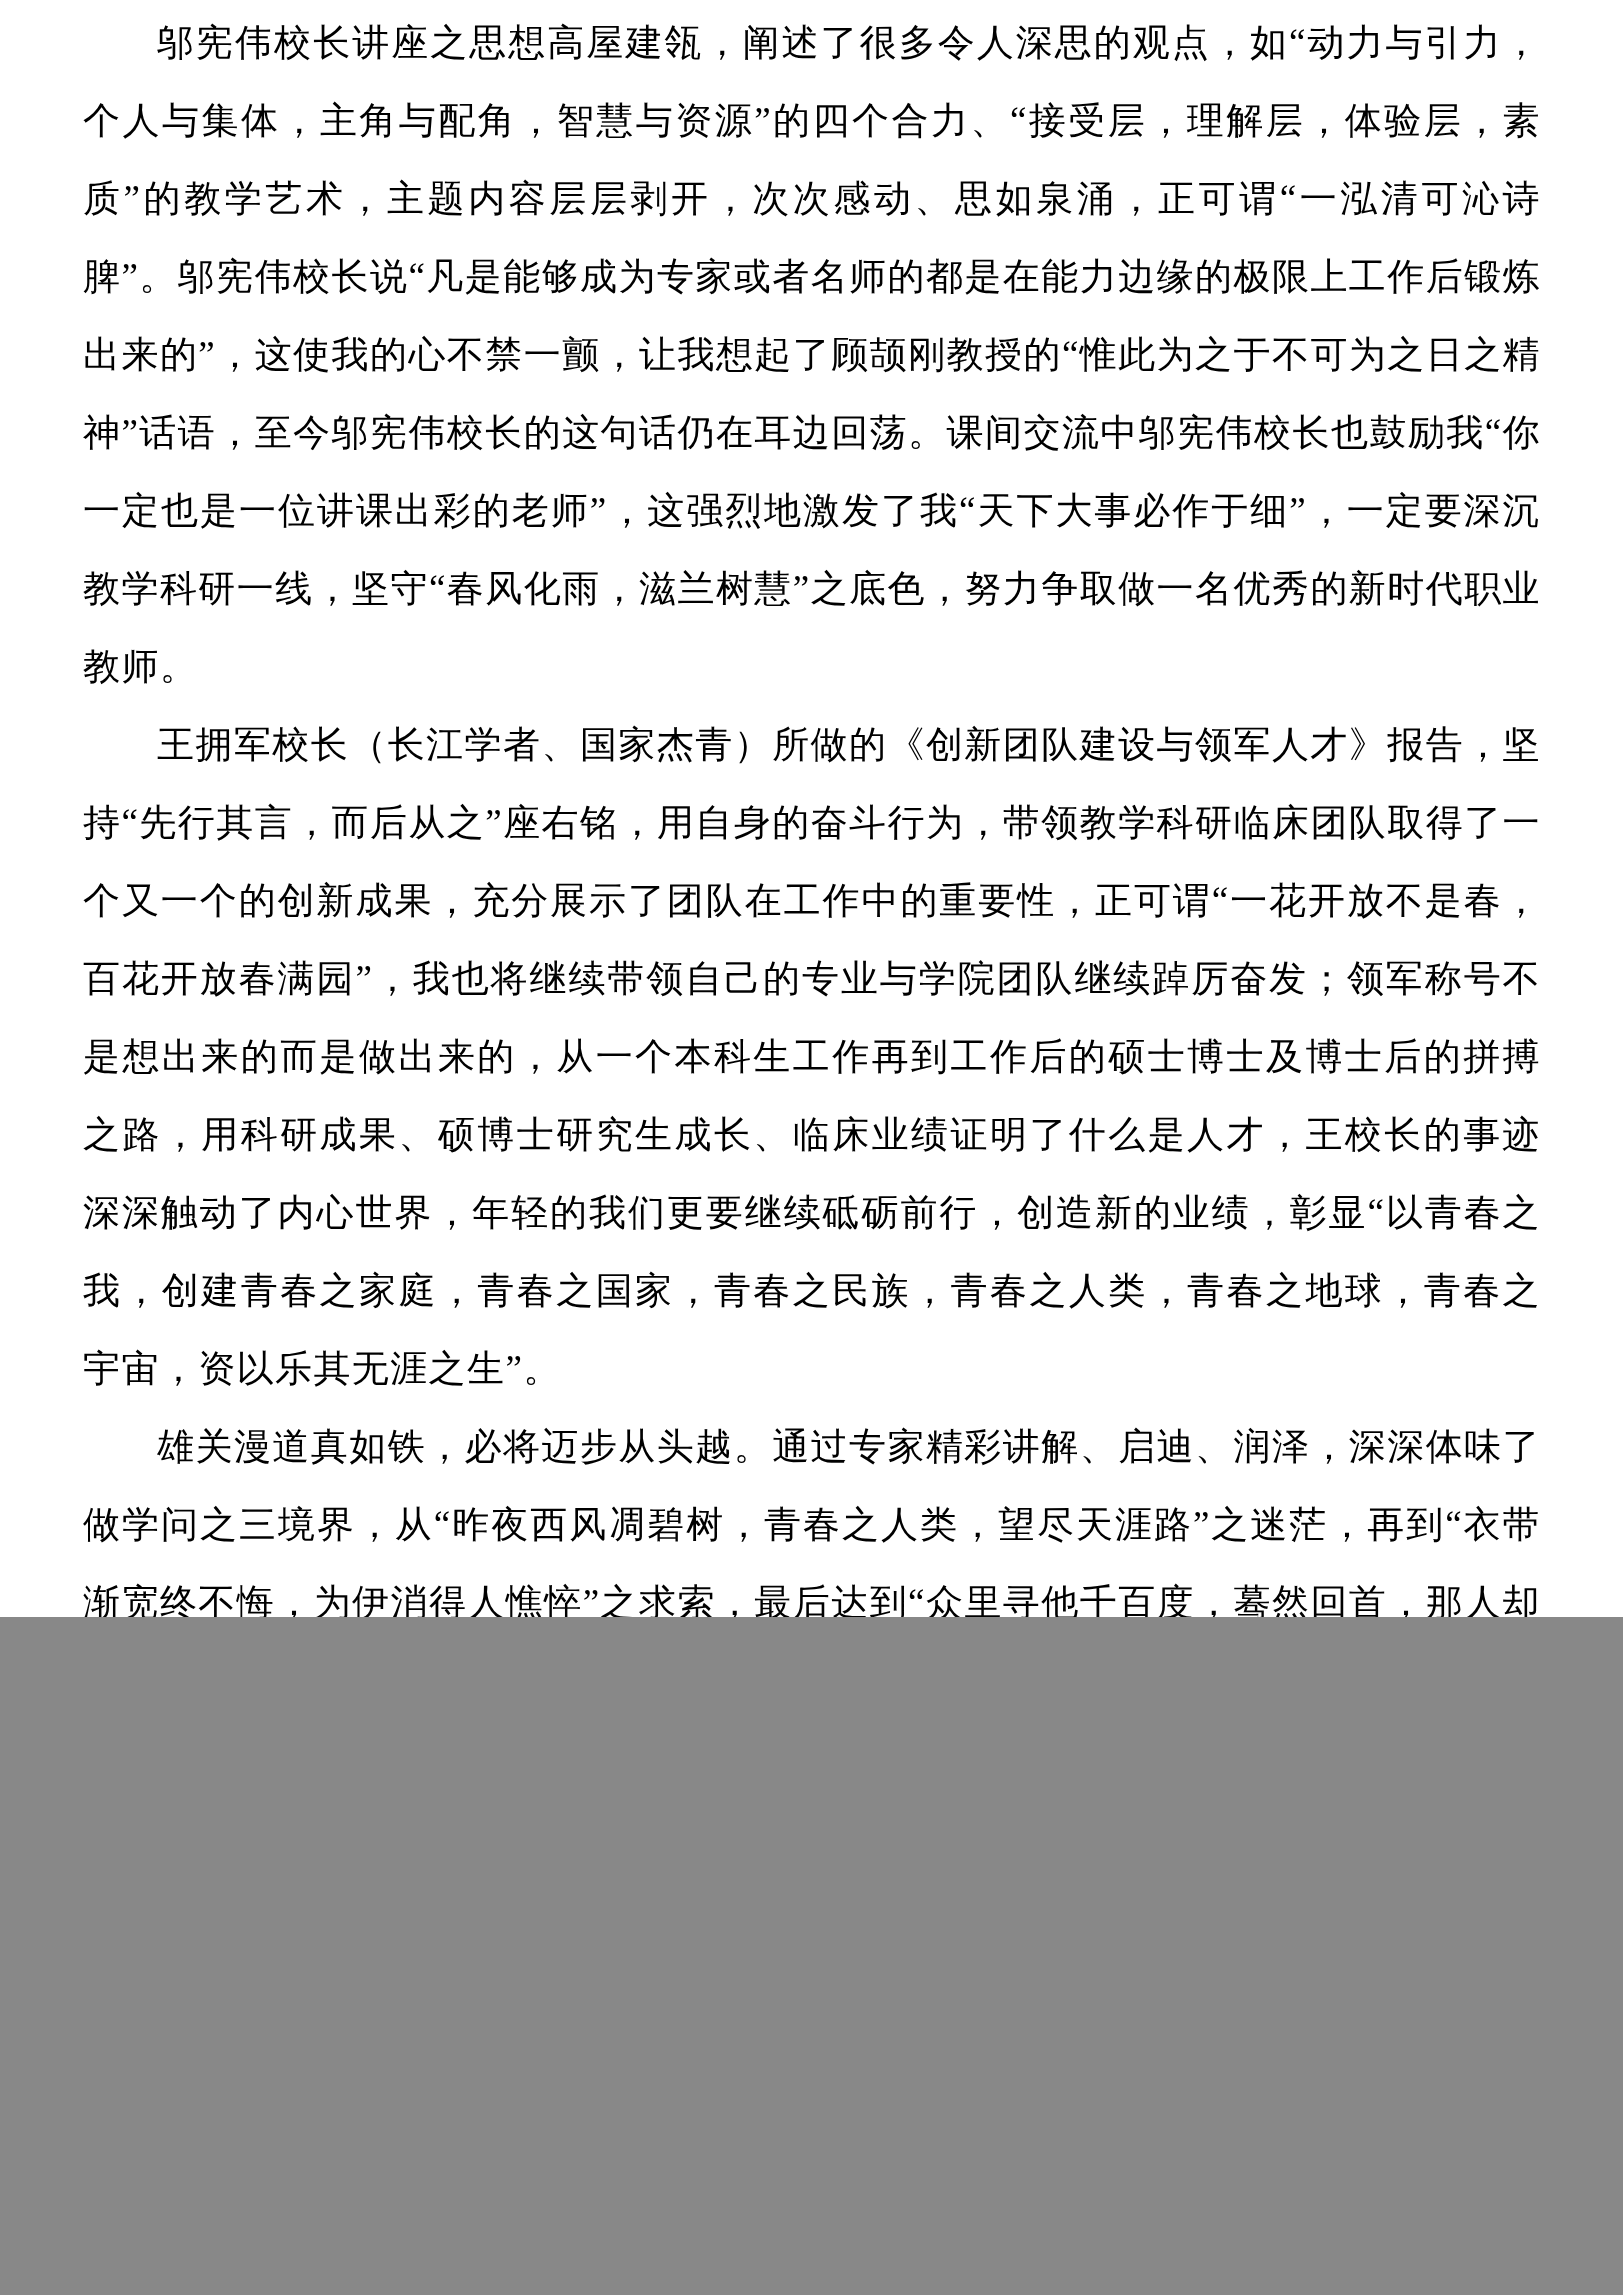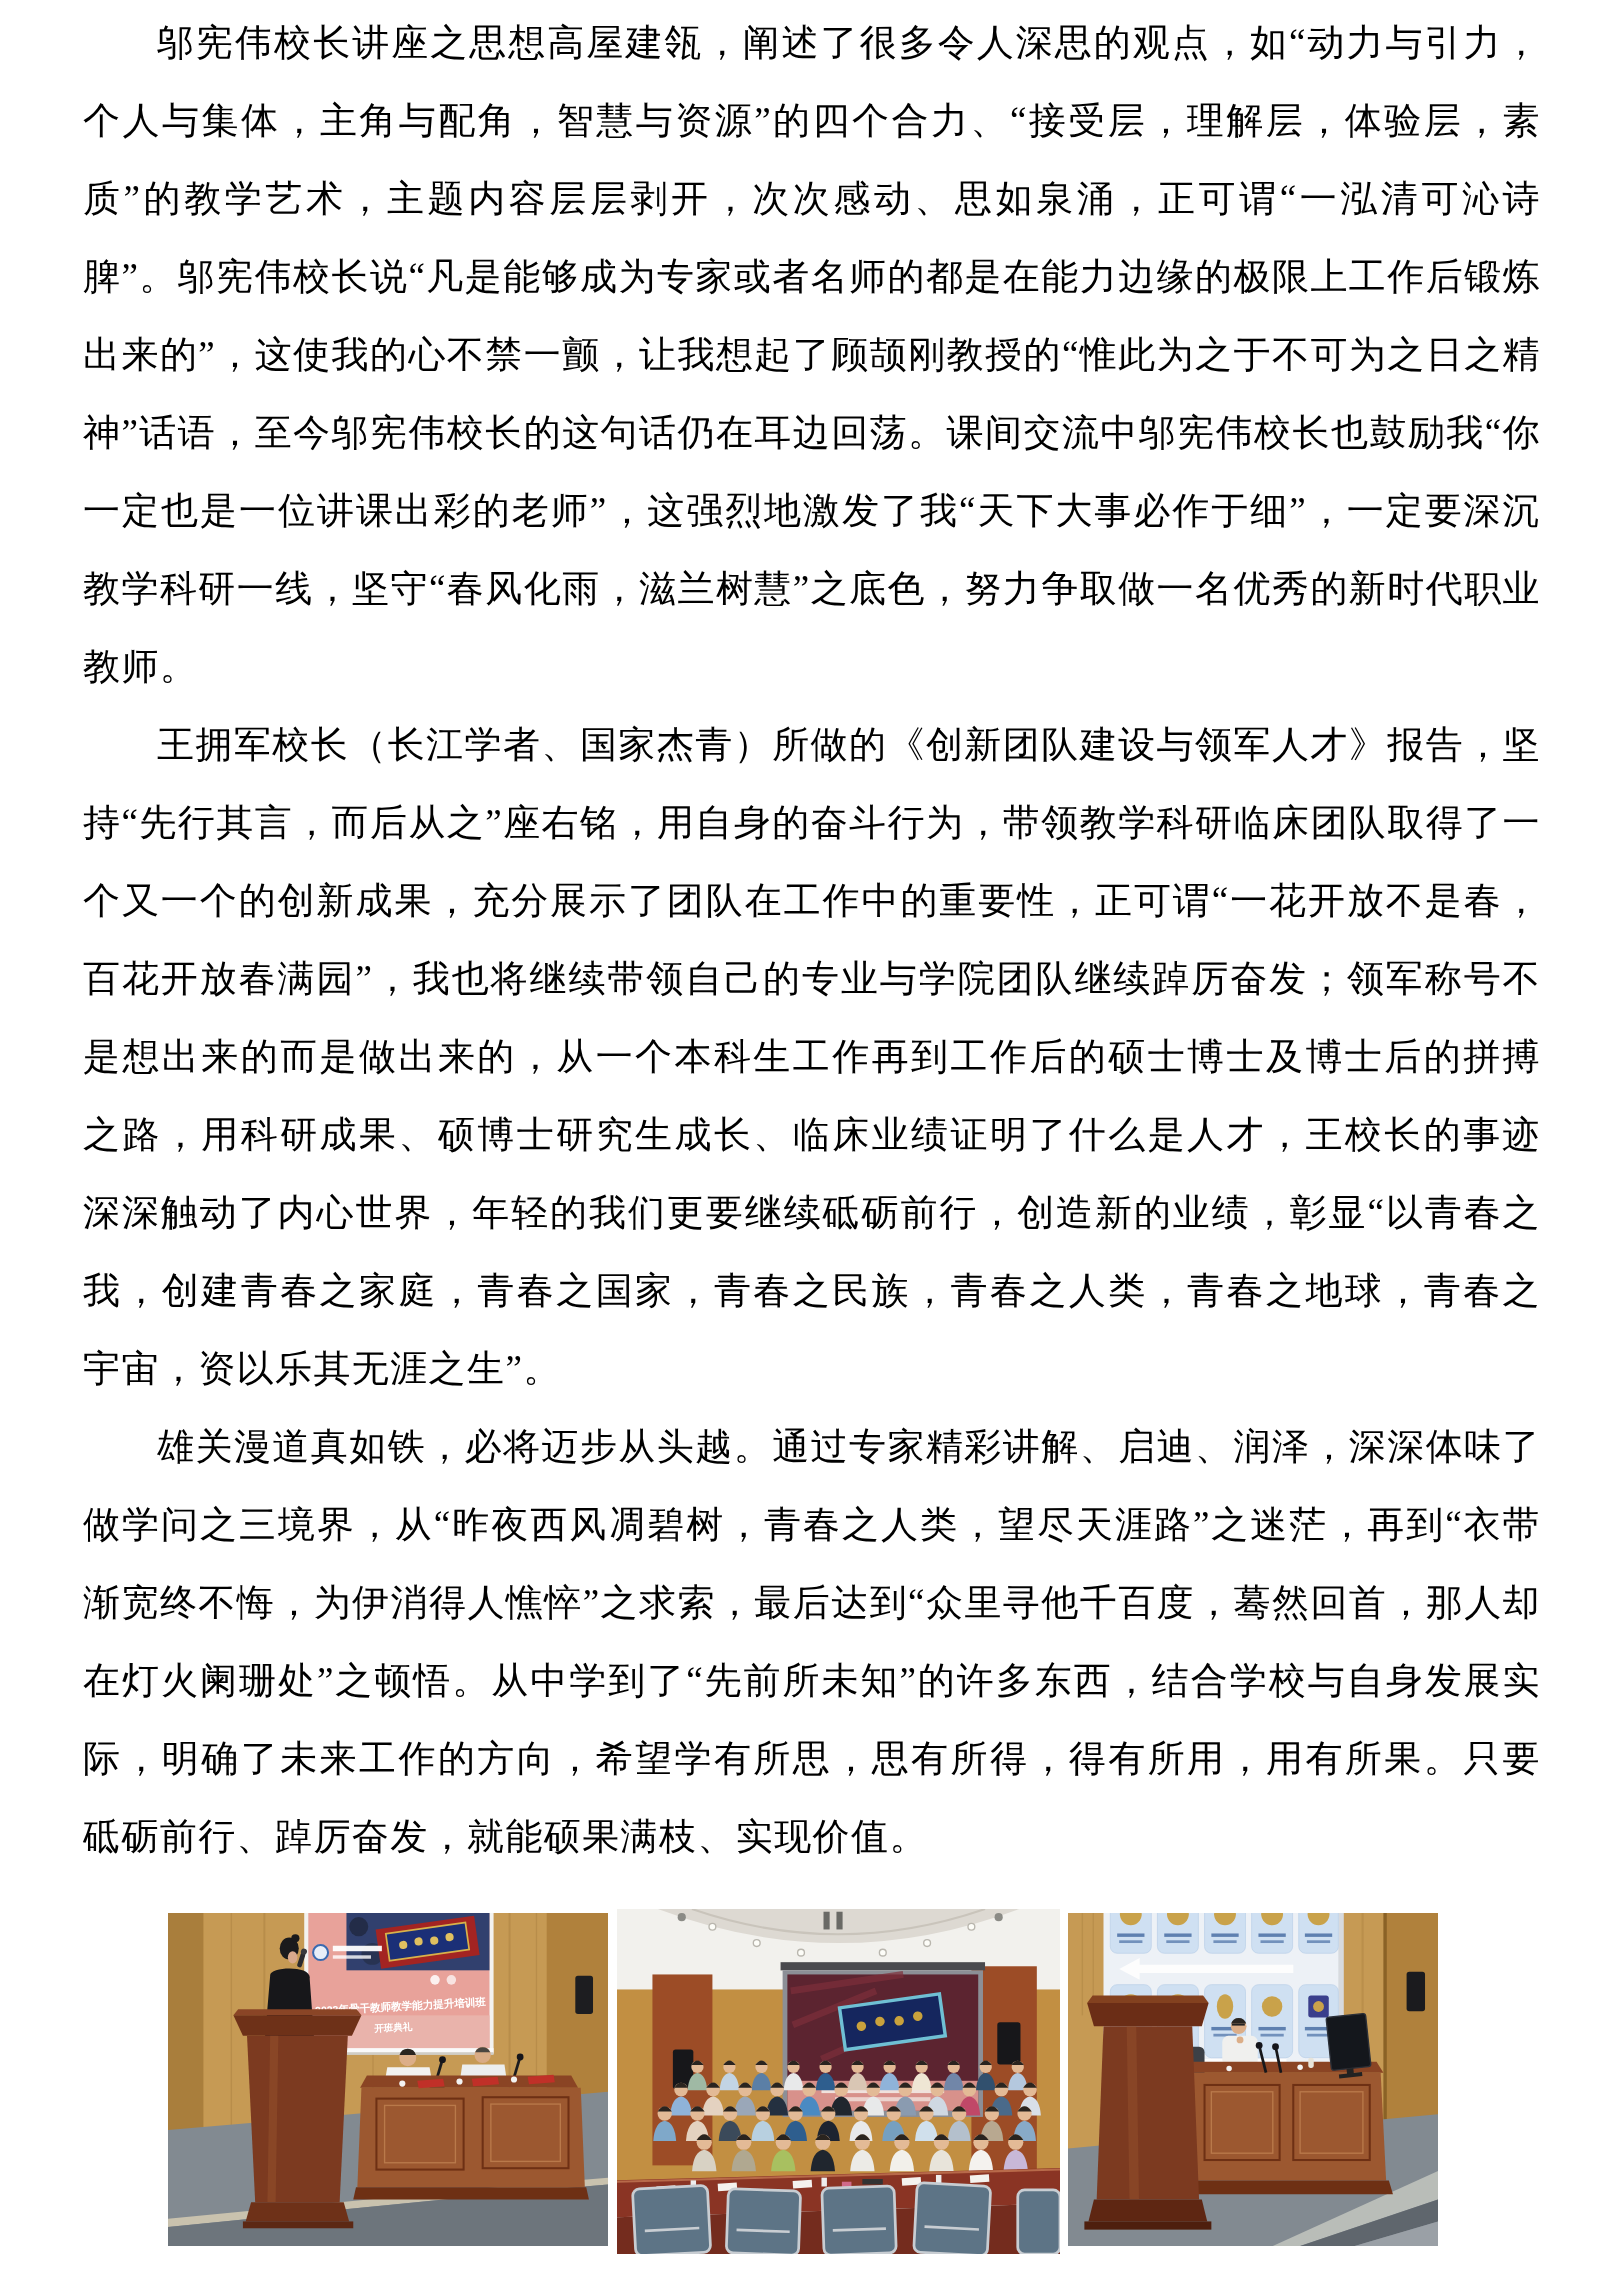--- a/index.html
+++ b/index.html
@@ -1,18 +1,18 @@
 <!DOCTYPE html>
 <html style="font-size:11px"><head>
 <meta charset="utf-8">
 <style>
   html,body{margin:0;padding:0;background:#888;}
   .page{
     position:relative;
-    width:1623px;height:2295px;
+    width:1623px;height:1617px;
     background:#ffffff;
     font-family:"Liberation Serif","DejaVu Serif",serif;
     overflow:hidden;
   }
   .doc{
     position:absolute;
     left:83px;top:4.1px;width:1458px;
     color:#000;
     font-size:37px;
     line-height:78px;

